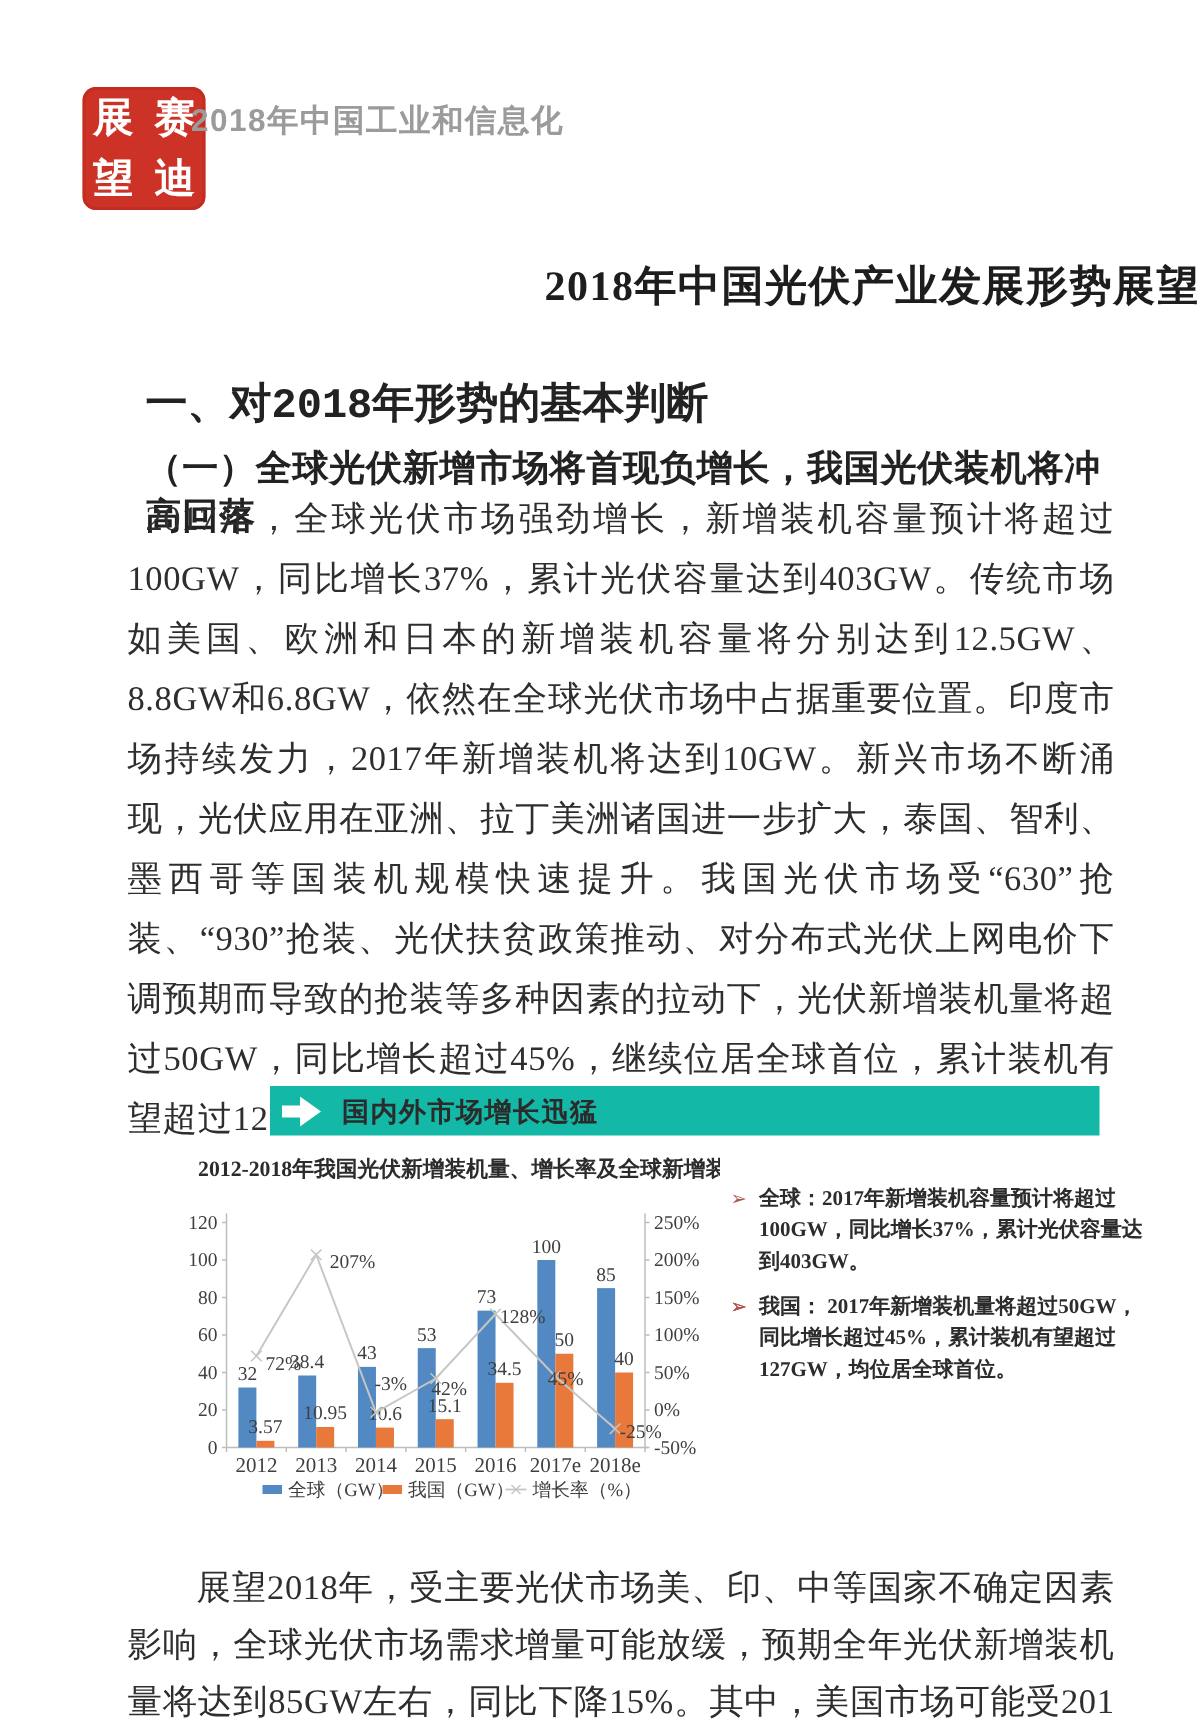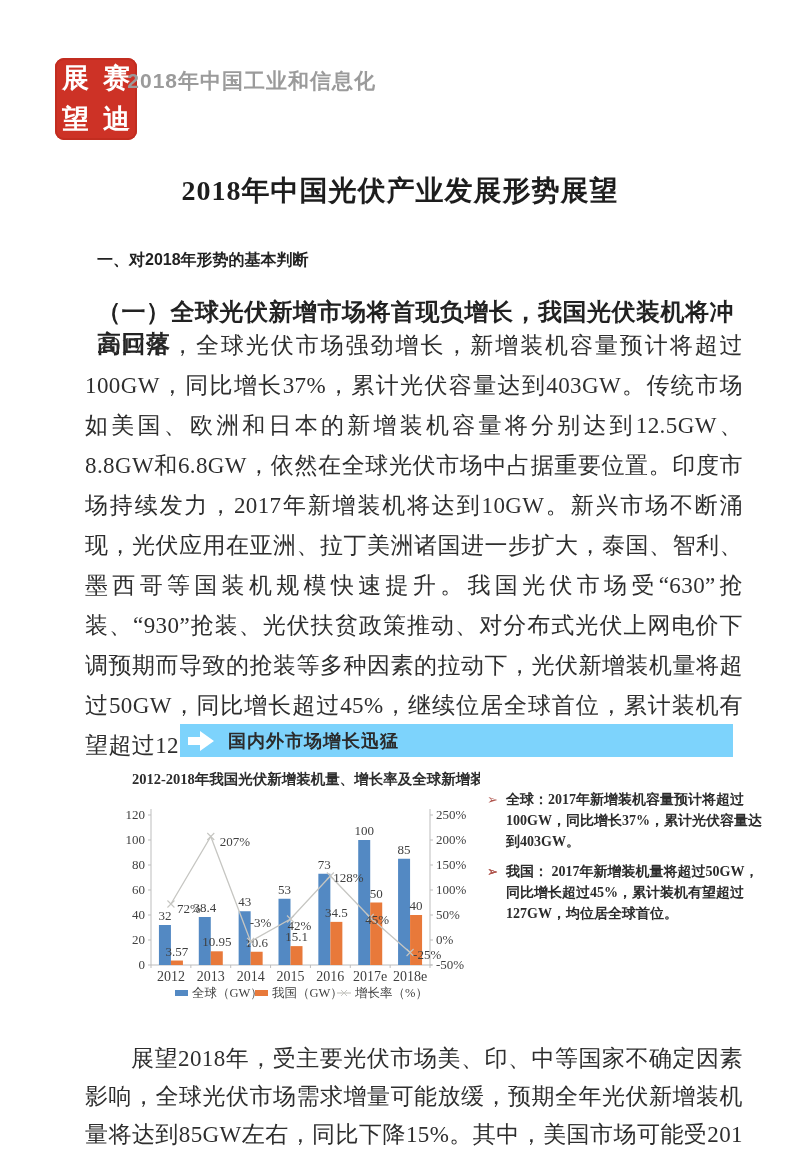--- a/index.html
+++ b/index.html
@@ -22,44 +22,44 @@
     font-family:"Liberation Serif",serif;
   }
   .series-title{
     position:absolute;left:120px;top:66px;width:256px;
     text-align:right;color:#9b9b9b;font-weight:bold;
     font-family:"Liberation Sans","DejaVu Sans",sans-serif;
     font-size:21px;line-height:29px;letter-spacing:1px;
   }
   
   .doc-title{
-    position:absolute;left:0;top:172px;width:800px;text-align:center;
+    position:absolute;left:0;top:172px;width:800px;text-align:right;
     font-size:28px;font-weight:bold;color:#1d1d1d;letter-spacing:1px;
   }
   .section-heading{
     position:absolute;left:97px;top:250px;
-    font-family:Liberation Sans, sans-serif;
-    font-size:16px;font-weight:bold;color:#222;
+    font-family:Liberation Mono, monospace;
+    font-size:28px;font-weight:bold;color:#222;
   }
   .sub-heading{
     position:absolute;left:97px;top:296px;width:660px;
     font-size:24px;font-weight:bold;color:#222;letter-spacing:0.5px;
   }
   
   .para{
     position:absolute;left:85px;width:658px;
     font-size:23px;line-height:40px;color:#2e2e2e;
     text-align:justify;letter-spacing:0.4px;
   }
   .para1{top:326px;text-indent:12px;}
   .para2{top:1040px;line-height:38px;text-indent:2em;}
   
   .banner{
     position:absolute;left:180px;top:724px;width:553px;height:33px;
-    background:#7dd3fc;display:flex;align-items:center;
+    background:#14b8a6;display:flex;align-items:center;
   }
   .banner .arrow{width:26px;height:20px;margin-left:8px;flex:0 0 auto;}
   .banner .label{
     margin-left:14px;font-size:18px;font-weight:bold;color:#2b2b2b;
     font-family:"Liberation Sans","DejaVu Sans",sans-serif;letter-spacing:1px;
   }
   
   .chart-wrap{position:absolute;left:118px;top:768px;width:362px;height:252px;}
   
   .side-notes{

